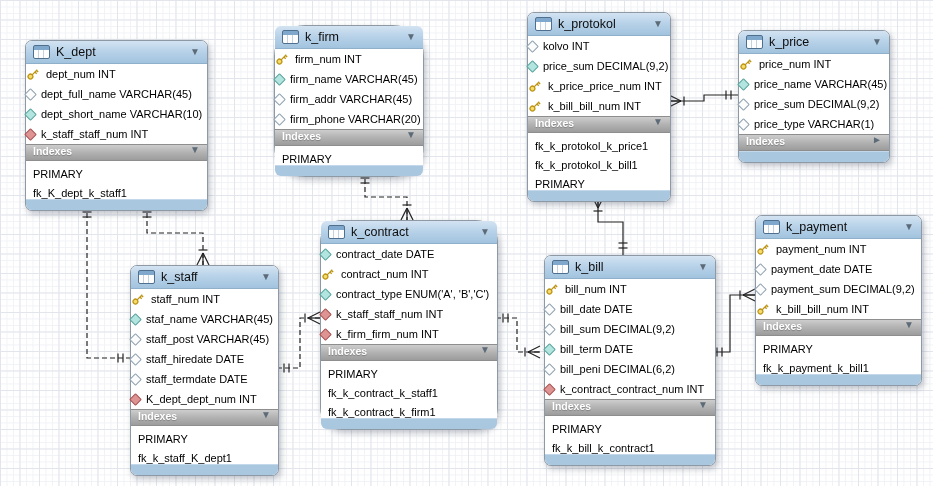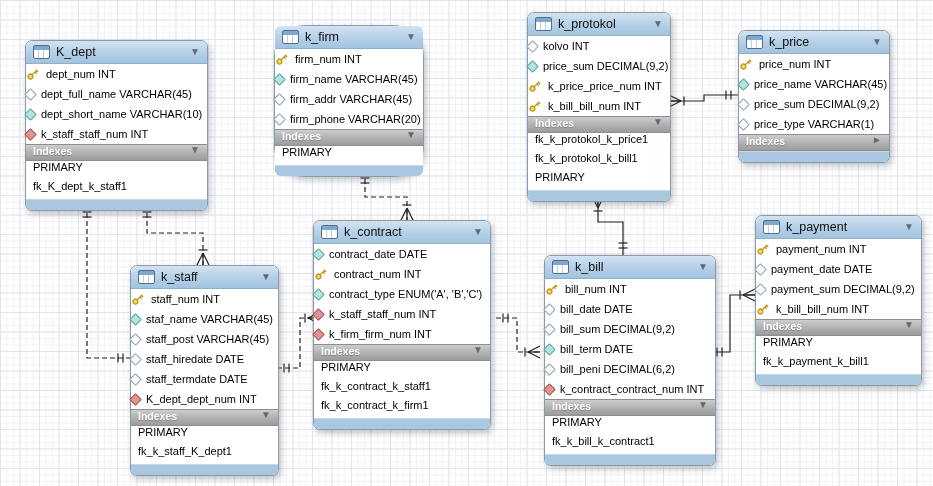--- a/index.html
+++ b/index.html
@@ -42,21 +42,21 @@
   .icon-d{width:7px;height:7px;transform:rotate(45deg);border:1px solid #90a2b0;background:#fcfcfc;flex:none;border-radius:1px;}
   .icon-d.cyan{background:#b2e4e0;border-color:#5aa49c;}
   .icon-d.red{background:#df9494;border-color:#a85252;}
   .icon-key{width:14px;height:14px;flex:none;}
   .idxbar{
     height:15px;display:flex;align-items:flex-start;gap:6px;padding:0 7px;
     background:linear-gradient(180deg,#cdcdcd 0%,#b2b2b2 50%,#9c9c9c 100%);
     border-top:1px solid #8e8e8e;border-bottom:1px solid #8e8e8e;
   }
   .idxlabel{color:#fff;font-weight:bold;font-size:10.5px;flex:1;text-shadow:0 1px 1px rgba(0,0,0,.25);}
-  .idxrow{height:19px;display:flex;align-items:flex-start;padding:0 7px;font-size:11px;color:#000;background:#fff;white-space:nowrap;}
+  .idxrow{height:19px;display:flex;align-items:flex-end;padding:0 7px;font-size:11px;color:#000;background:#fff;white-space:nowrap;}
   .tfoot{height:10px;background:#a9c7df;border-top:1px solid #c3d8ea;border-radius:0 0 6px 6px;}
 </style>
 </head>
 <body>
 
 <div id="canvas">
   <svg id="lines" width="933" height="486">
       <g>
         <polyline points="87,205 87,358 130,358" fill="none" stroke="#222222" stroke-width="1.2" stroke-dasharray="5,3"></polyline>
         <line x1="82.5" y1="212" x2="91.5" y2="212" stroke="#222222" stroke-width="1.2"></line>
@@ -276,21 +276,21 @@
       <div class="col">
         <span class="icon-d"></span>
         <span class="coltext">price_type VARCHAR(1)</span>
       </div>
       <div class="idxbar">
         <div class="idxlabel">Indexes</div>
         <div class="arrow">►</div>
       </div>
       <div class="tfoot"></div>
     </div>
-    <div class="table" style="left: 313px; top: 220px; width: 176px;">
+    <div class="table" style="left: 320px; top: 220px; width: 176px; border-radius: 22px;">
       <div class="thead">
         <div class="ticon"></div>
         <div class="ttitle">k_contract</div>
         <div class="arrow">▼</div>
       </div>
       <div class="col">
         <span class="icon-d cyan"></span>
         <span class="coltext">contract_date DATE</span>
       </div>
       <div class="col">

